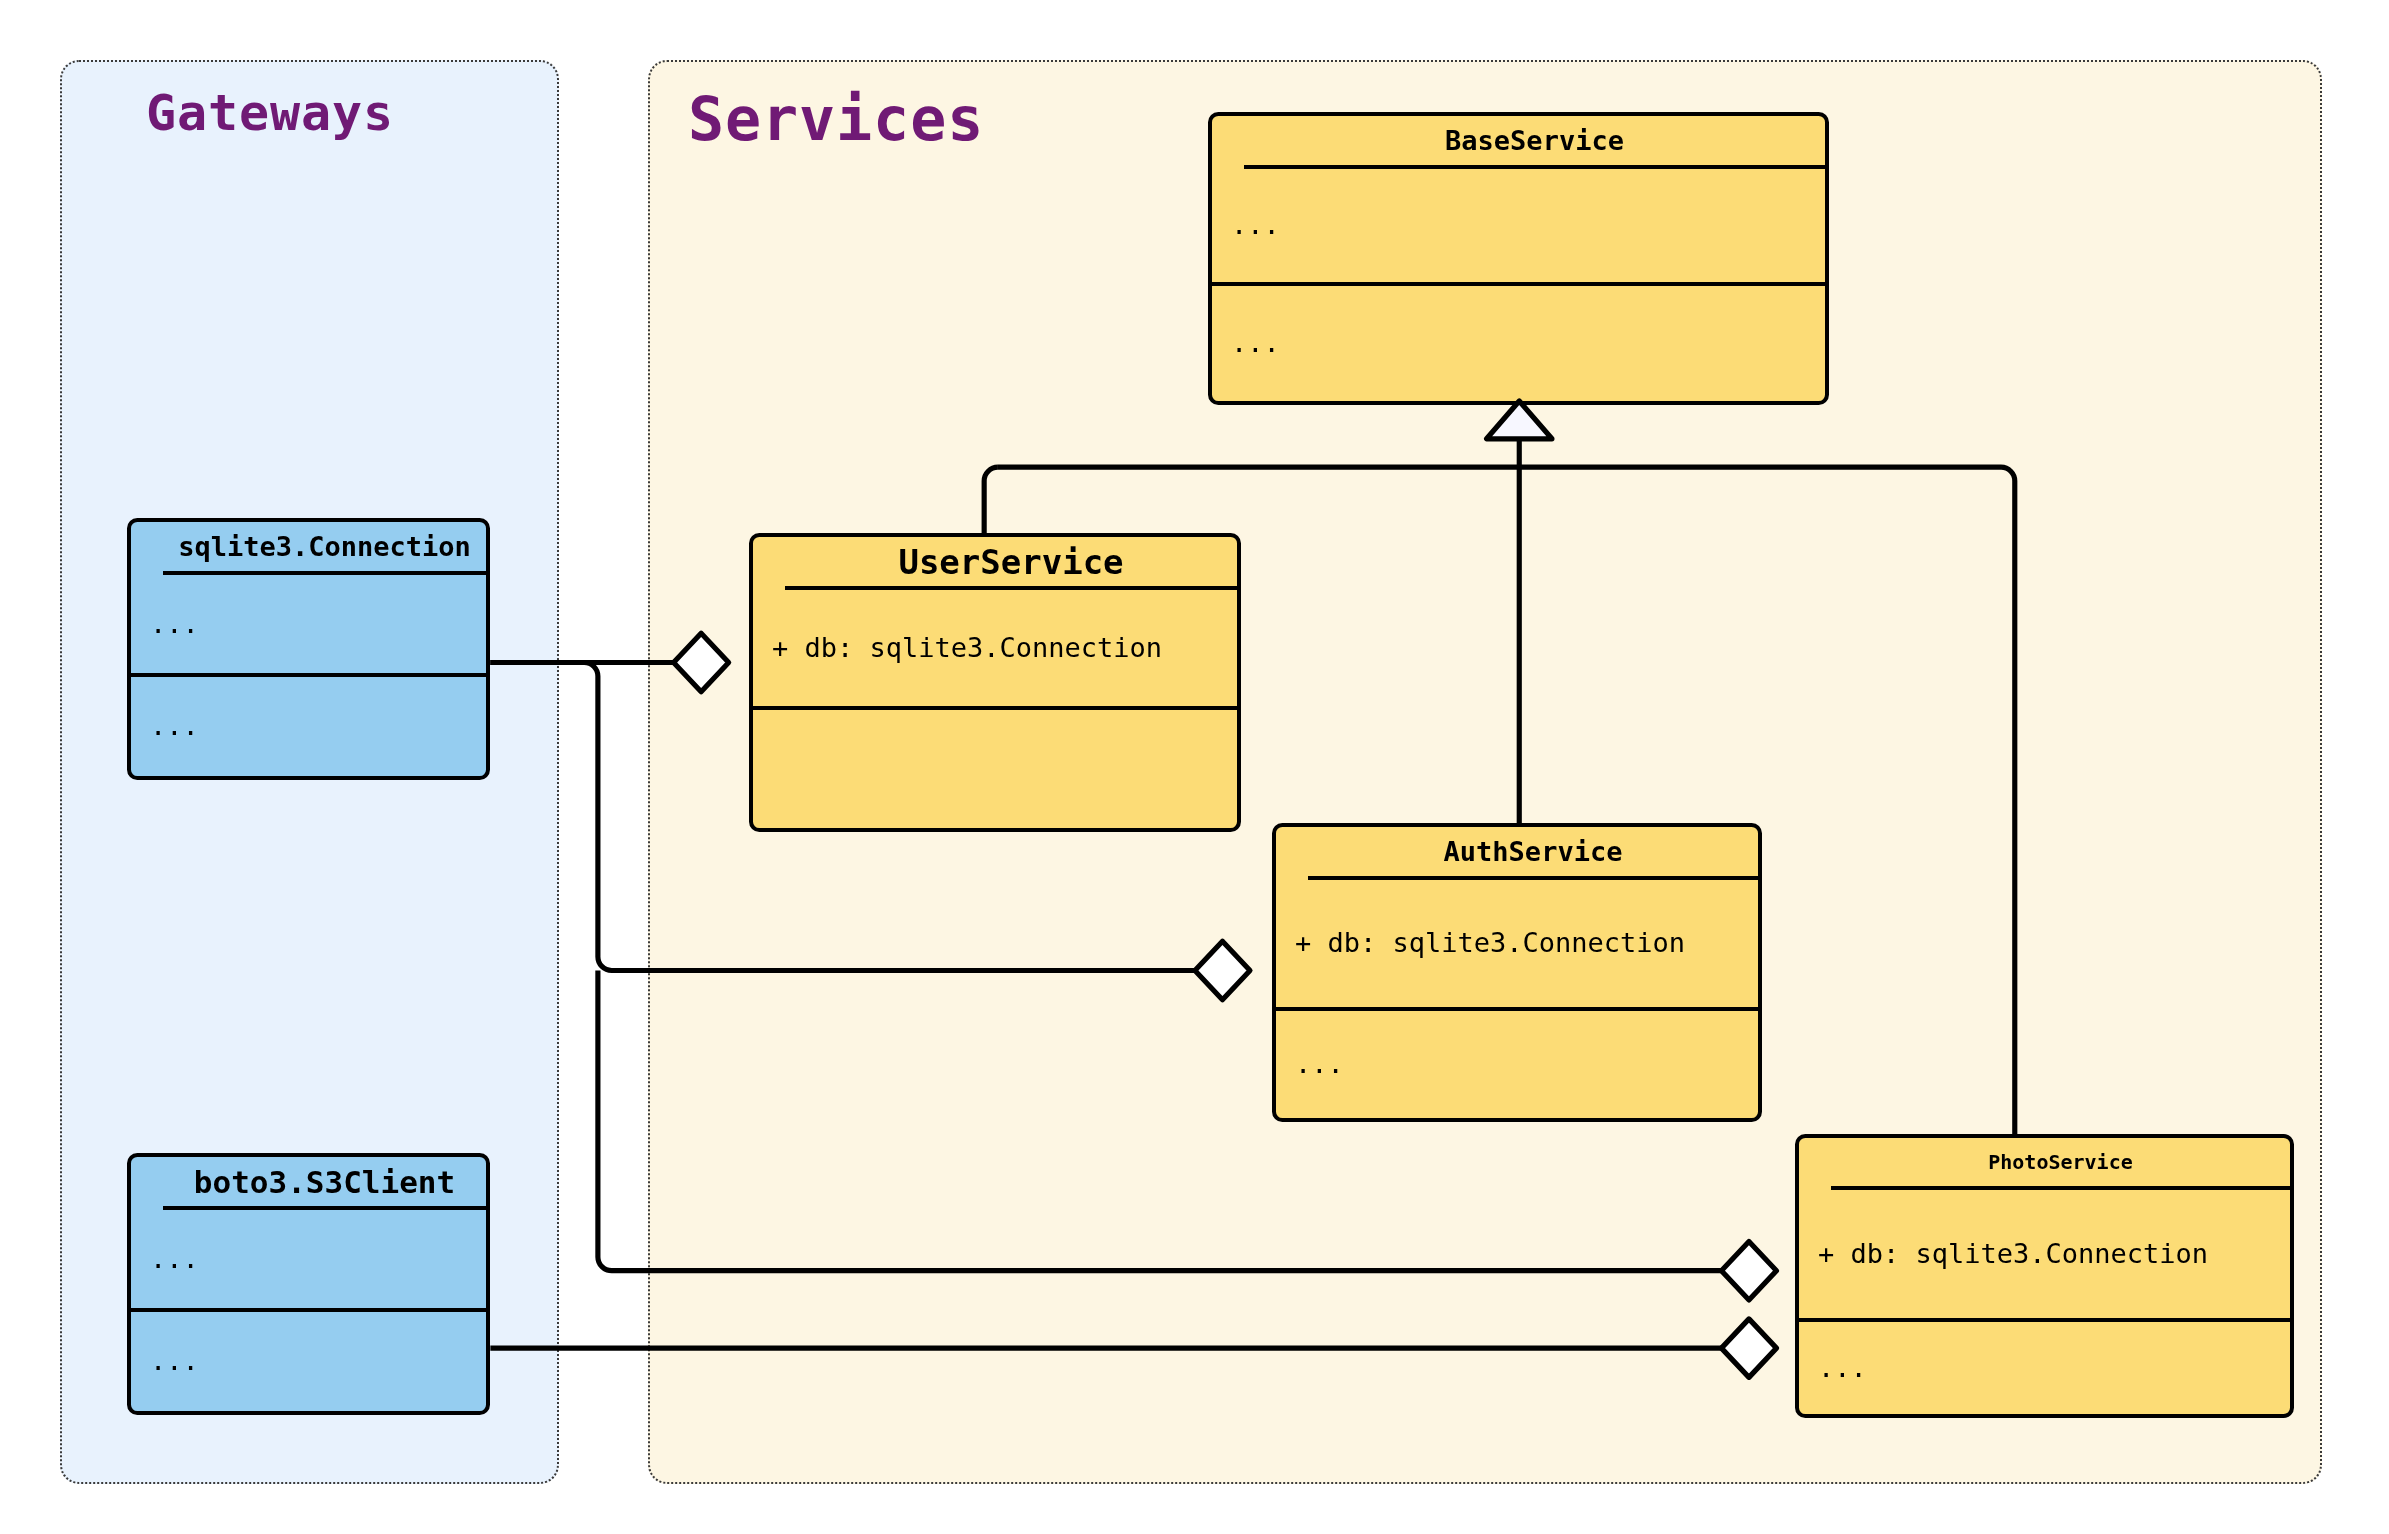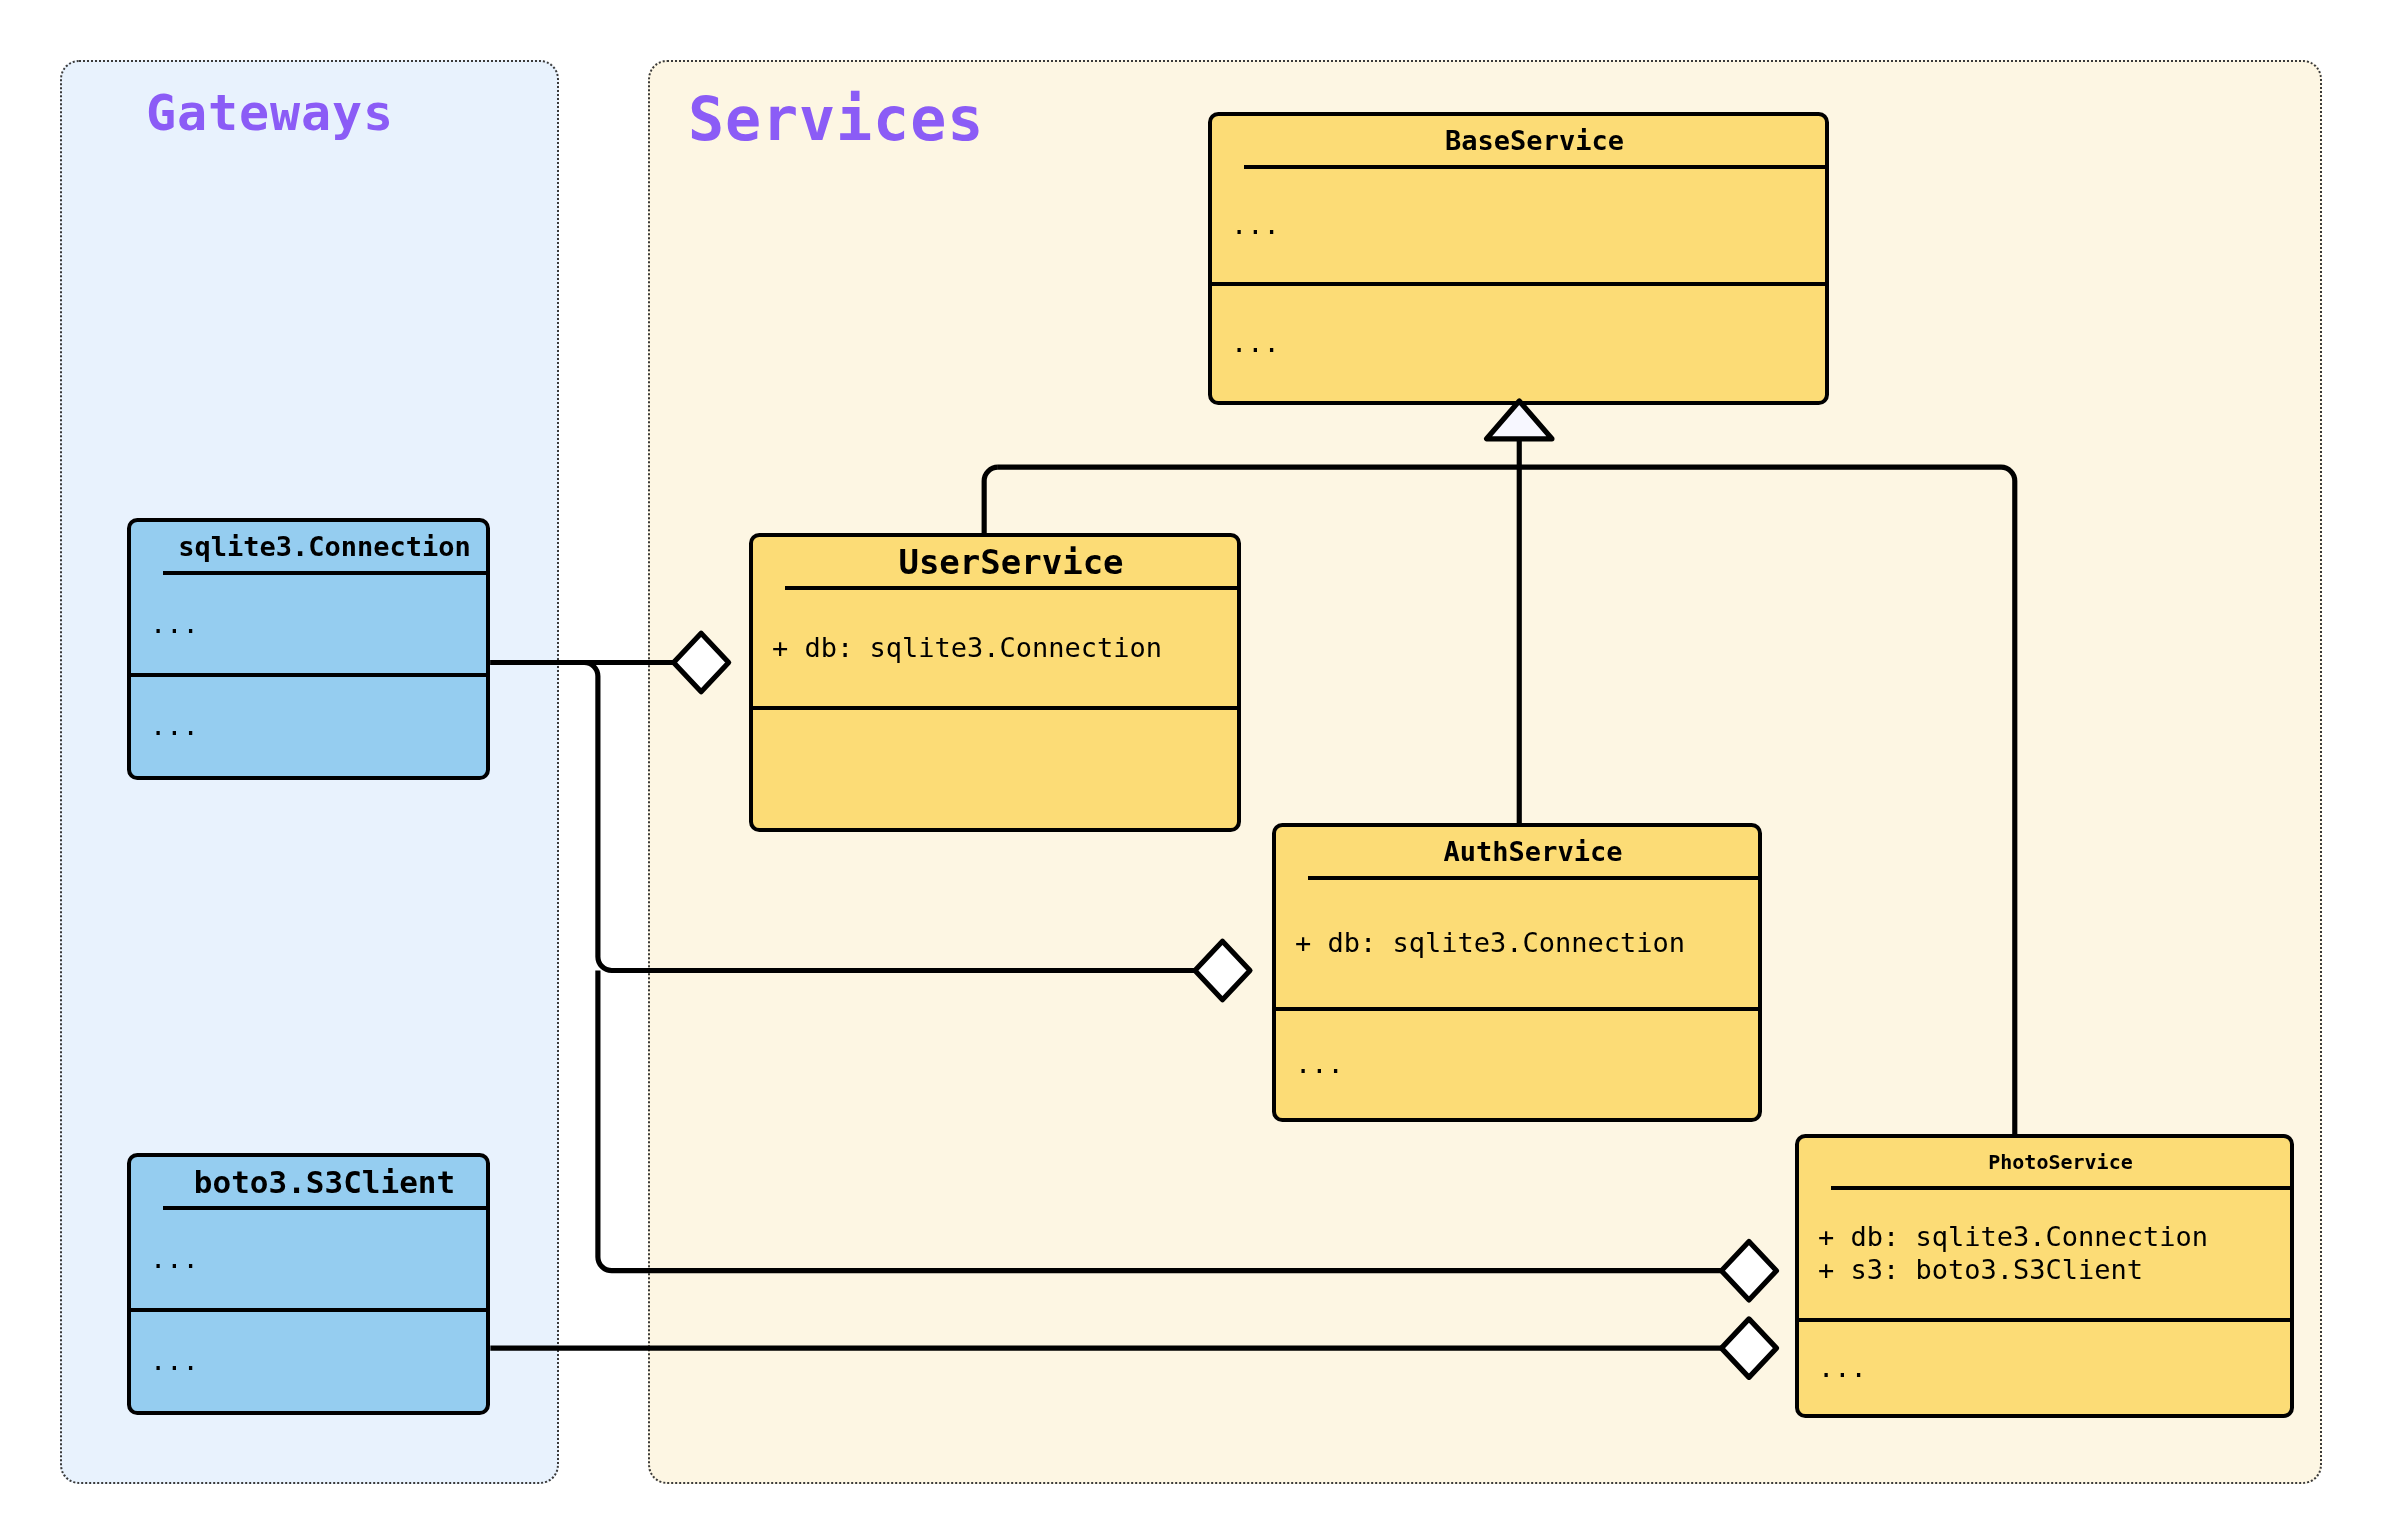--- a/index.html
+++ b/index.html
@@ -20,21 +20,21 @@
   
   .package {
     position: absolute;
     border: 2.6px dotted #3a3a3a;
     border-radius: 19px;
     box-sizing: border-box;
   }
   .package-title {
     position: absolute;
     font-weight: bold;
-    color: #8b5cf6;
+    color: #701a75;
     letter-spacing: 0.9px;
     white-space: nowrap;
     font-family: "DejaVu Sans Mono", "Liberation Mono", monospace;
   }
   
   .uml-class {
     position: absolute;
     box-sizing: border-box;
     border: 4.3px solid #000000;
     border-radius: 10.3px;
@@ -168,21 +168,20 @@
     </div>
     <div class="uml-compartment" style="height:107px; font-size:27px;">
       <div class="uml-line">...</div>
     </div>
   </div>
 
   <div class="uml-class" style="left:1795px; top:1134px; width:499px; height:284px; background:#fcdc76;">
     <div class="uml-name" style="height:52px; font-size:20px;">PhotoService</div>
     <div class="uml-compartment divider" style="height:132px; font-size:27px;">
       <div class="uml-line">+ db: sqlite3.Connection</div>
-      <div class="uml-line">+ s3: boto3.S3Client</div>
     </div>
     <div class="uml-compartment" style="height:92px; font-size:27px;">
       <div class="uml-line">...</div>
     </div>
   </div>
 
   <svg id="edges-top" viewBox="0 0 2777 1783" width="2389" height="1534">
 
     <polygon points="1766,466 1728,510 1804,510" fill="#f7f7ff" stroke="#000000" stroke-width="6" stroke-linejoin="round"></polygon>
 

